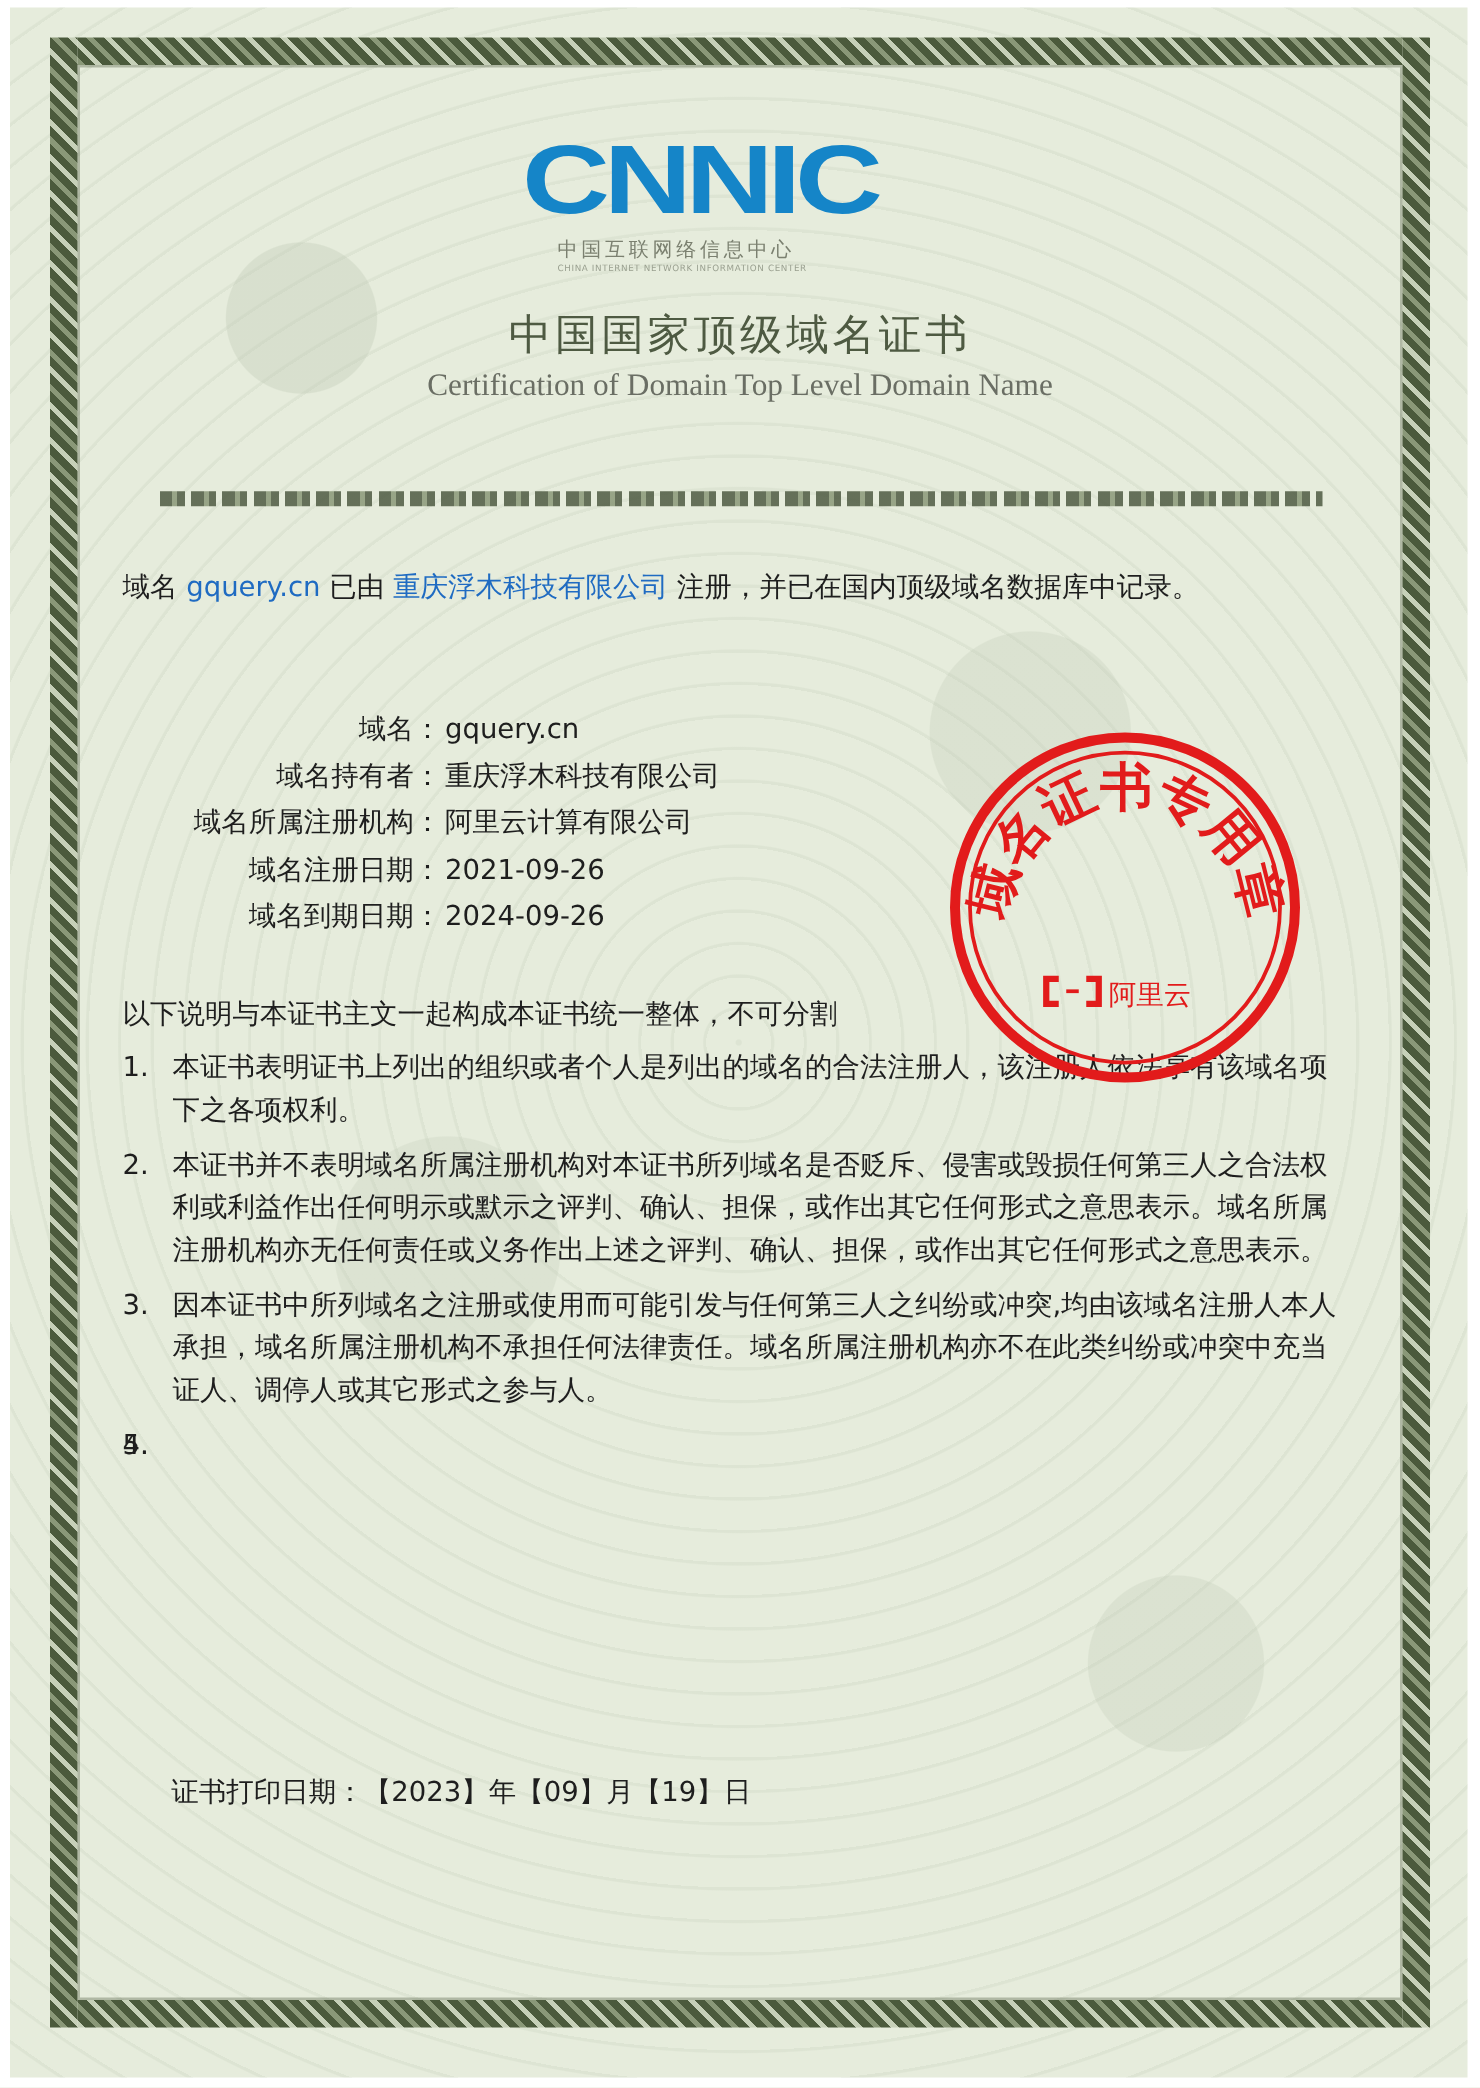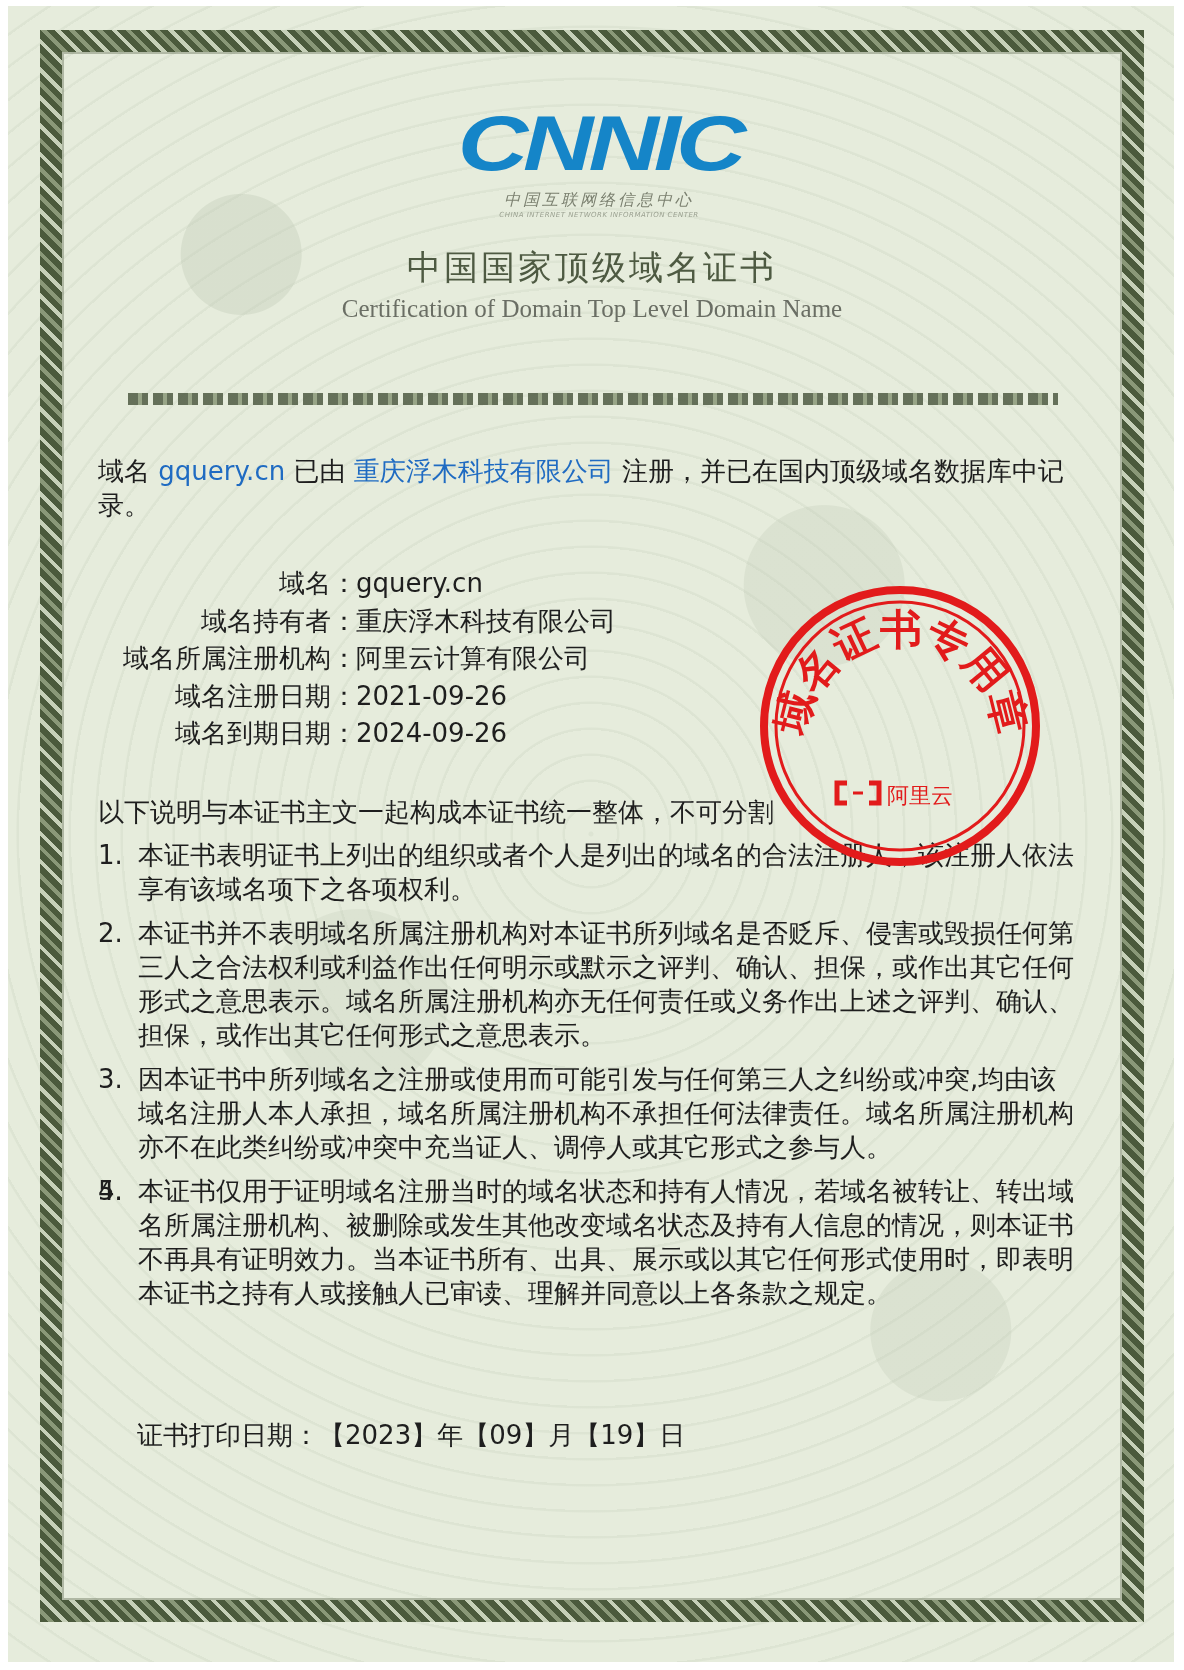--- a/index.html
+++ b/index.html
@@ -22,42 +22,42 @@
   .border {
     position: absolute; left: 40px; top: 30px; width: 1104px; height: 1592px;
     box-sizing: border-box;
     border: 22px solid transparent;
     border-image: repeating-linear-gradient(45deg, #4b5a3c 0 6px, #8a9878 6px 10px, #4b5a3c 10px 16px, #c6d0b8 16px 20px) 22;
   }
   .border-inner {
     position: absolute; left: 62px; top: 52px; width: 1060px; height: 1548px;
     box-sizing: border-box; border: 2px solid rgba(75,90,60,0.35);
   }
-  .logo { position: absolute; left: 464px; top: 108px; width: 270px; text-align: center; font-style: italic; }
+  .logo { position: absolute; left: 446px; top: 108px; width: 270px; text-align: left; }
   .logo-mark {
     font-family: "Liberation Sans", sans-serif; font-weight: bold; font-size: 78px;
     letter-spacing: -4px; color: #1585c8; line-height: 70px; transform: scaleX(1.25);
     display: inline-block;
   }
   .logo-cn { font-family: "DejaVu Serif", serif; font-size: 16px; color: #7b8070; letter-spacing: 3px; margin-top: 12px; }
   .logo-en { font-size: 7px; color: #9aa090; letter-spacing: 0.5px; }
   .title-cn {
     position: absolute; top: 245px; left: 0; width: 1184px; text-align: center;
     font-size: 34px; font-weight: normal; color: #4e5a42; letter-spacing: 3px;
   }
   .title-en {
     position: absolute; top: 295px; left: 0; width: 1184px; text-align: center;
     font-family: "Liberation Serif", "DejaVu Serif", serif; font-size: 25px; color: #6a6e64;
   }
   .divider {
     position: absolute; left: 128px; top: 393px; width: 930px; height: 12px;
     background: repeating-linear-gradient(90deg, #4e5a42 0 10px, #8a9878 10px 14px, #4e5a42 14px 20px, transparent 20px 25px);
     opacity: 0.85;
   }
-  .text { color: #1e1e1e; font-size: 26px; }
+  .text { color: #1e1e1e; font-size: 22px; }
   .intro { position: absolute; left: 98px; top: 454px; width: 970px; line-height: 34px; }
   .link { color: #1f6bc2; }
   .info { position: absolute; top: 565px; left: 98px; width: 600px; }
   .info-row { position: relative; height: 37.5px; line-height: 37.5px; }
   .info-label { position: absolute; right: 367px; white-space: nowrap; }
   .info-sep { position: absolute; left: 233px; }
   .info-value { position: absolute; left: 258px; white-space: nowrap; }
   .notice-head { position: absolute; left: 98px; top: 795px; line-height: 34px; }
   .clauses { position: absolute; left: 98px; top: 838px; width: 980px; }
   .clause { position: relative; padding-left: 40px; line-height: 34px; margin-bottom: 10px; }
@@ -132,21 +132,20 @@
   </div>
   <div class="clause">
     <span class="clause-num">3.</span>
     <span>因本证书中所列域名之注册或使用而可能引发与任何第三人之纠纷或冲突,均由该域名注册人本人承担，域名所属注册机构不承担任何法律责任。域名所属注册机构亦不在此类纠纷或冲突中充当证人、调停人或其它形式之参与人。</span>
   </div>
   <div class="clause">
     <span class="clause-num">4.</span>
   </div>
   <div class="clause">
     <span class="clause-num">5.</span>
-    <span>本证书仅用于证明域名注册当时的域名状态和持有人情况，若域名被转让、转出域名所属注册机构、被删除或发生其他改变域名状态及持有人信息的情况，则本证书不再具有证明效力。当本证书所有、出具、展示或以其它任何形式使用时，即表明本证书之持有人或接触人已审读、理解并同意以上各条款之规定。</span>
   </div>
 </div>
 
 <div class="print-date text">
   <span>证书打印日期：</span><span>【2023】年【09】月【19】日</span>
 </div>
 
 <svg class="stamp" viewBox="0 0 286 286">
   <defs>
     <path id="stampArc" d="M 60 200 A 95 95 0 1 1 228 200"></path>

